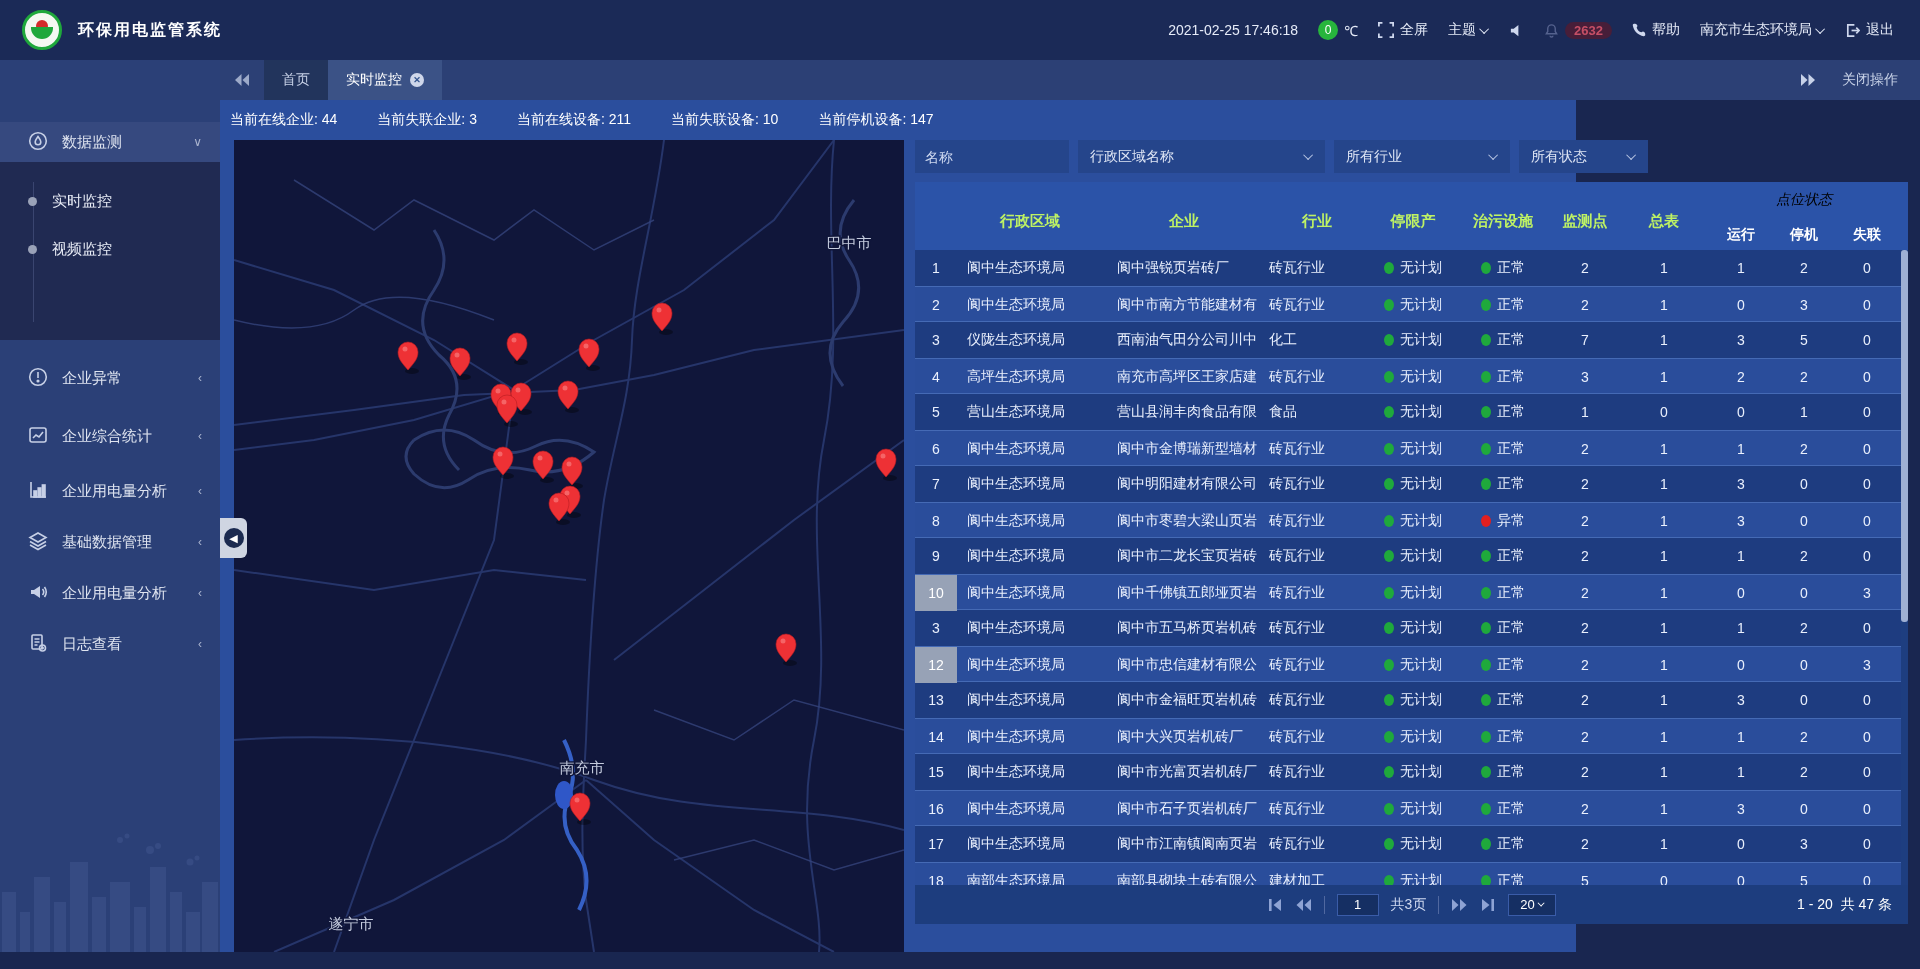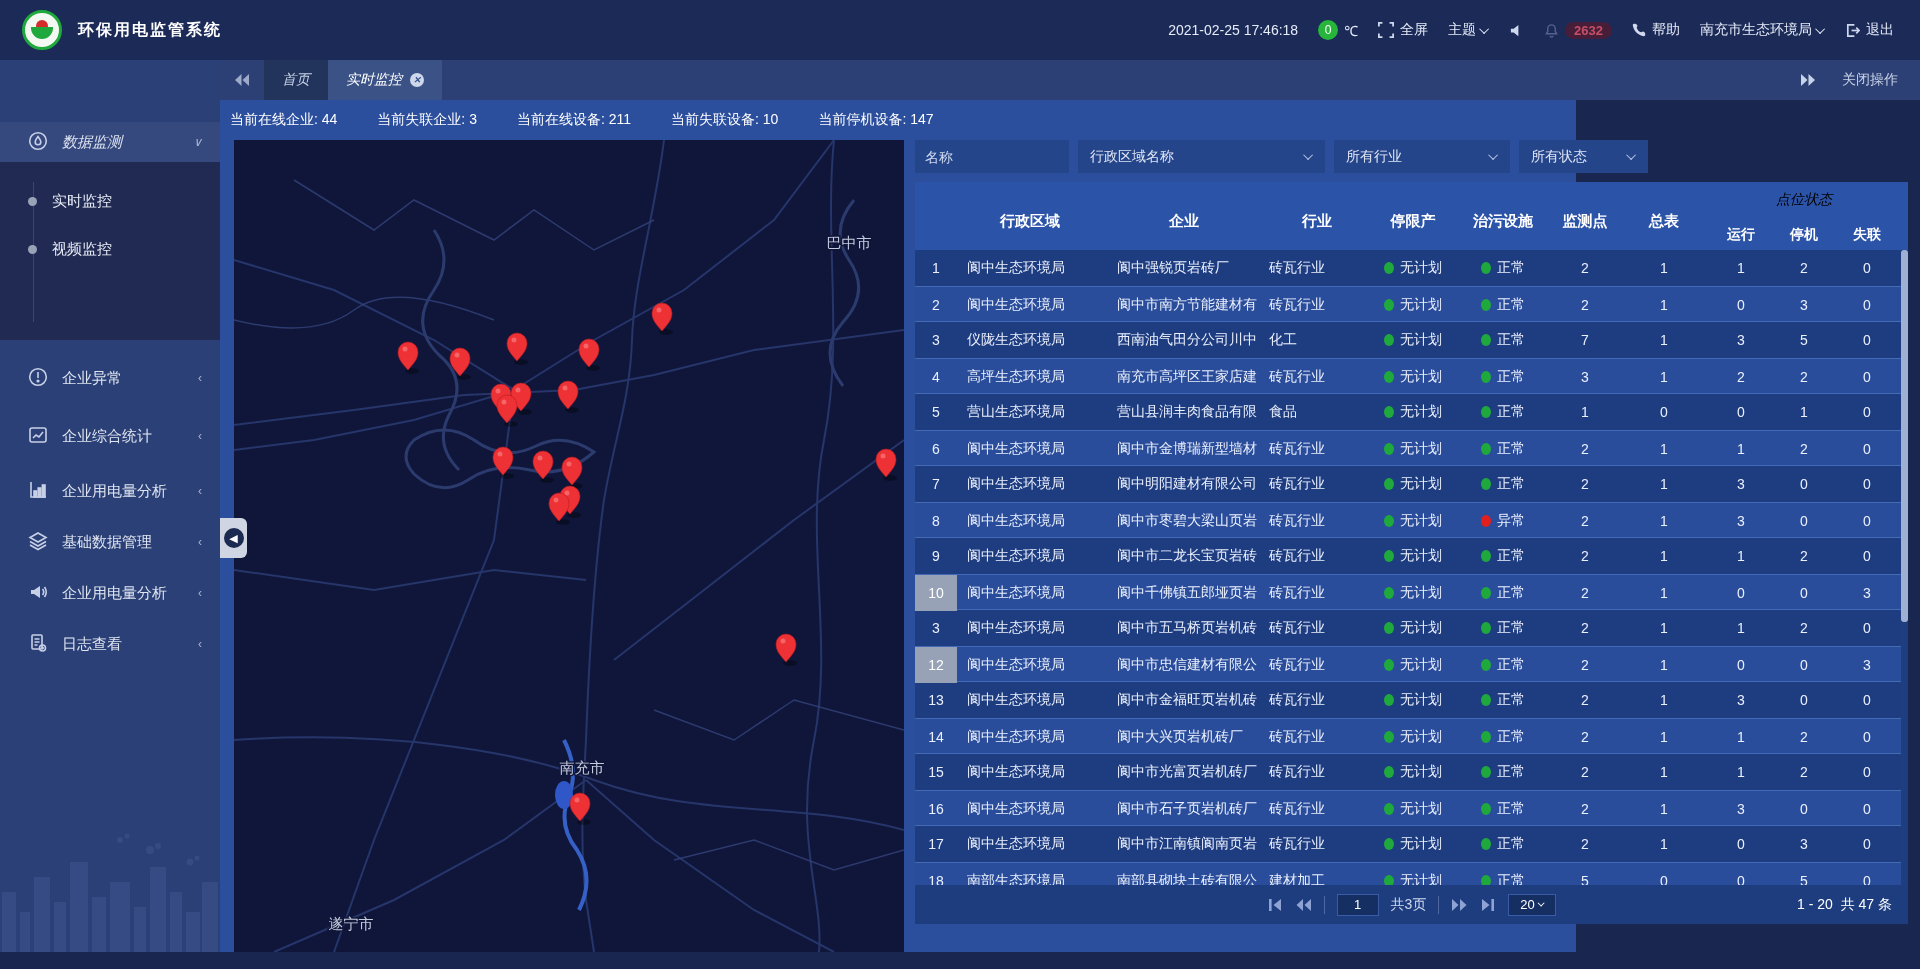--- a/index.html
+++ b/index.html
@@ -28,21 +28,21 @@
                  padding:1px 9px; border-radius:9px; }
   .icon-svg { display:block; }
 
   
   .sidebar { position:absolute; left:0; top:60px; width:220px; height:892px;
              background:#2b4077; z-index:20; overflow:hidden; }
   .side-group { position:absolute; left:0; width:220px; height:40px; display:flex;
                 align-items:center; color:#dfe4f0; font-size:15px; cursor:pointer; }
   .side-group .g-icon { margin-left:28px; margin-right:14px; color:#c7d0e6; }
   .side-group .g-arrow { margin-left:auto; margin-right:18px; color:#aab4cf; font-size:12px; }
-  .side-group.open { background:#36497f;font-style:italic; }
+  .side-group.open { background:#36497f; }
   .submenu { position:absolute; left:0; top:102px; width:220px; height:178px; background:#202a52; }
   .submenu .vline { position:absolute; left:33px; top:20px; width:1px; height:140px; background:#3a4570; }
   .sub-item { position:absolute; left:0; width:220px; height:34px; display:flex; align-items:center;
               color:#e8ecf6; font-size:15px; cursor:pointer; }
   .sub-item .dot-bullet { position:absolute; left:28px; width:9px; height:9px; border-radius:50%;
               background:#9aa2b8; }
   .sub-item span.sub-label { margin-left:52px; }
   .skyline { position:absolute; left:0; bottom:0; opacity:.5; }
 
   
@@ -77,21 +77,21 @@
   .f-input { width:154px; height:33px; background:#25458b; color:#cfd9f0; font-size:14px;
              border:none; padding:0 10px; outline:none; }
   .f-input::placeholder { color:#cfd9f0; opacity:1; }
   .f-select { height:33px; background:#25458b; color:#dfe6f5; font-size:14px; display:flex;
               align-items:center; padding:0 12px; cursor:pointer; }
   .f-select .chev { margin-left:auto; color:#b9c6e4; }
   .f-region { width:247px; } .f-industry { width:176px; } .f-status { width:129px; }
 
   .grid-cols { display:grid; grid-template-columns:42px 146px 162px 104px 88px 92px 72px 86px 68px 58px 68px; }
   .thead { position:absolute; left:0; top:42px; width:993px; height:68px; background:#2b53a8;
-           color:#ffffff; font-size:15px; font-weight:bold; }
+           color:#bef264; font-size:15px; font-weight:bold; }
   .thead .h-main { height:68px; display:flex; align-items:center; justify-content:center; padding-top:10px; }
   .pt-group { position:absolute; left:792px; top:9px; width:194px; text-align:center;
               font-style:italic; font-size:14px; }
   .pt-sub { position:absolute; left:792px; bottom:8px; width:194px; display:grid;
             grid-template-columns:68px 58px 68px; }
   .pt-sub span { text-align:center; font-size:14px; }
 
   .rows { position:absolute; left:0; top:110px; width:993px; height:635px; overflow:hidden; }
   .trow { height:36px; align-items:center; font-size:14px; color:#eaf0fd; cursor:pointer; }
   .trow.odd { background:#1e3c80; }
@@ -276,21 +276,21 @@
     </div>
   </div>
 
 <div class="tabbar">
   <div class="tab-nav">
     <svg width="16" height="12" viewBox="0 0 16 12" fill="#9daac9">
         <path d="M7.5 0L1 6l6.5 6V0z"></path>
         <path d="M15 0L8.5 6 15 12V0z"></path>
       </svg>
   </div>
-  <div id="tabs-container" style="display:flex;font-style:italic;">
+  <div id="tabs-container" style="display:flex;">
       <div class="tab">
         <span>首页</span>
       </div>
       <div class="tab active">
         <span>实时监控</span>
         <span class="tab-close">✕</span>
       </div>
     </div>
   <div class="tabbar-right">
     <svg width="16" height="12" viewBox="0 0 16 12" fill="#c8d2e8">

